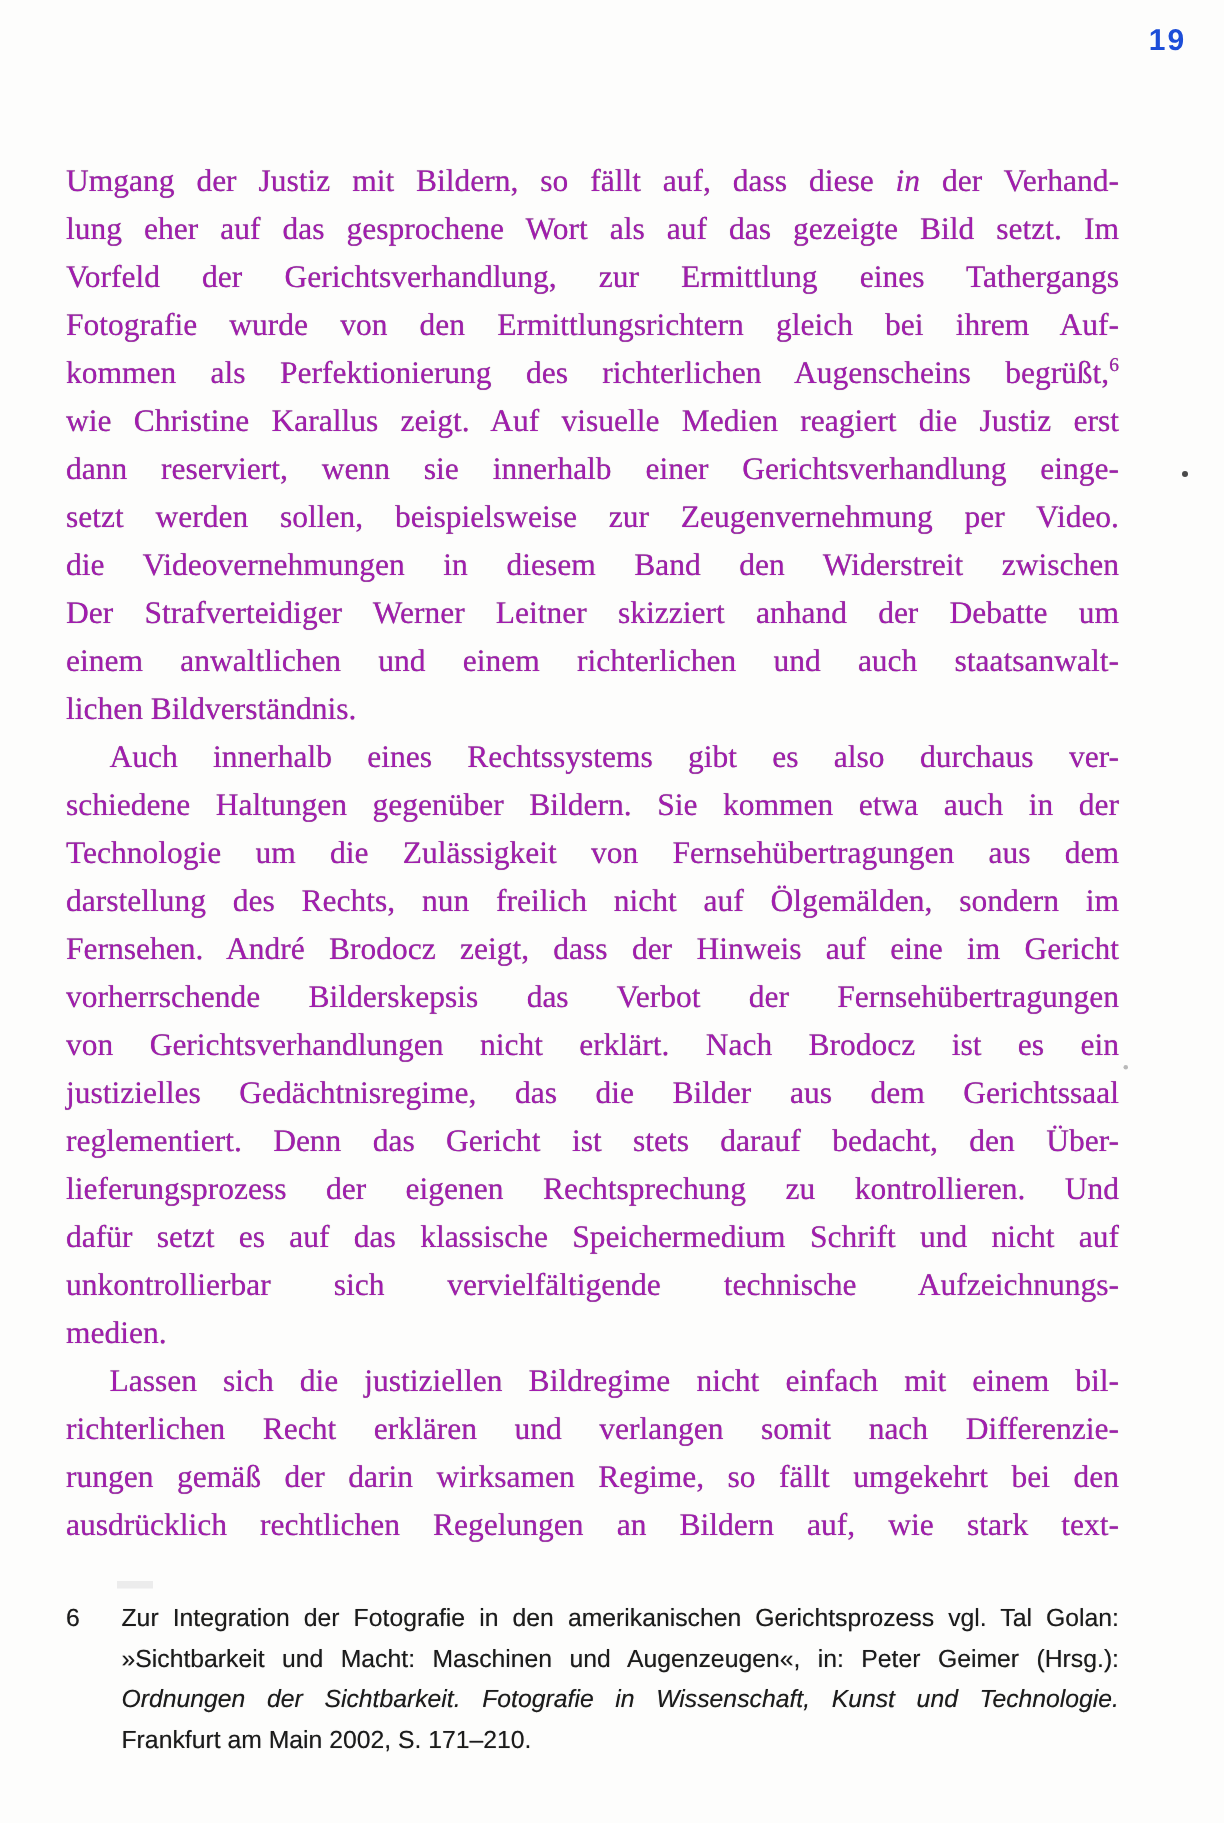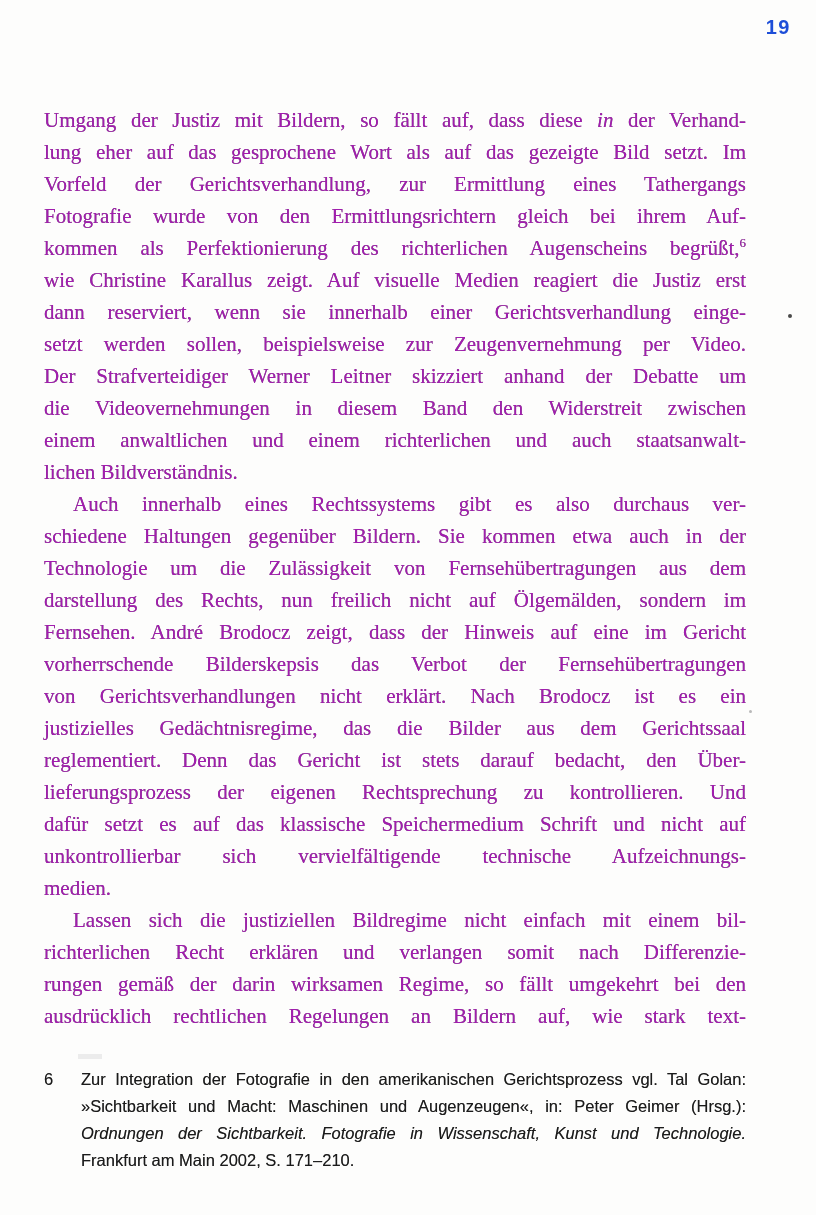--- a/index.html
+++ b/index.html
@@ -100,22 +100,22 @@
 
   <div class="body-text">
       <div class="bline"><span>Umgang der Justiz mit Bildern, so fällt auf, dass diese </span><span class="it">in</span><span> der Verhand-</span></div>
       <div class="bline"><span>lung eher auf das gesprochene Wort als auf das gezeigte Bild setzt. Im</span></div>
       <div class="bline"><span>Vorfeld der Gerichtsverhandlung, zur Ermittlung eines Tathergangs</span></div>
       <div class="bline"><span>Fotografie wurde von den Ermittlungsrichtern gleich bei ihrem Auf-</span></div>
       <div class="bline"><span>kommen als Perfektionierung des richterlichen Augenscheins begrüßt,</span><span class="sup">6</span></div>
       <div class="bline"><span>wie Christine Karallus zeigt. Auf visuelle Medien reagiert die Justiz erst</span></div>
       <div class="bline"><span>dann reserviert, wenn sie innerhalb einer Gerichtsverhandlung einge-</span></div>
       <div class="bline"><span>setzt werden sollen, beispielsweise zur Zeugenvernehmung per Video.</span></div>
+      <div class="bline"><span>die Videovernehmungen in diesem Band den Widerstreit zwischen</span></div>
       <div class="bline"><span>Der Strafverteidiger Werner Leitner skizziert anhand der Debatte um</span></div>
-      <div class="bline"><span>die Videovernehmungen in diesem Band den Widerstreit zwischen</span></div>
       <div class="bline"><span>einem anwaltlichen und einem richterlichen und auch staatsanwalt-</span></div>
       <div class="bline end"><span>lichen Bildverständnis.</span></div>
       <div class="bline indent"><span>Auch innerhalb eines Rechtssystems gibt es also durchaus ver-</span></div>
       <div class="bline"><span>schiedene Haltungen gegenüber Bildern. Sie kommen etwa auch in der</span></div>
       <div class="bline"><span>Technologie um die Zulässigkeit von Fernsehübertragungen aus dem</span></div>
       <div class="bline"><span>darstellung des Rechts, nun freilich nicht auf Ölgemälden, sondern im</span></div>
       <div class="bline"><span>Fernsehen. André Brodocz zeigt, dass der Hinweis auf eine im Gericht</span></div>
       <div class="bline"><span>vorherrschende Bilderskepsis das Verbot der Fernsehübertragungen</span></div>
       <div class="bline"><span>von Gerichtsverhandlungen nicht erklärt. Nach Brodocz ist es ein</span></div>
       <div class="bline"><span>justizielles Gedächtnisregime, das die Bilder aus dem Gerichtssaal</span></div>

